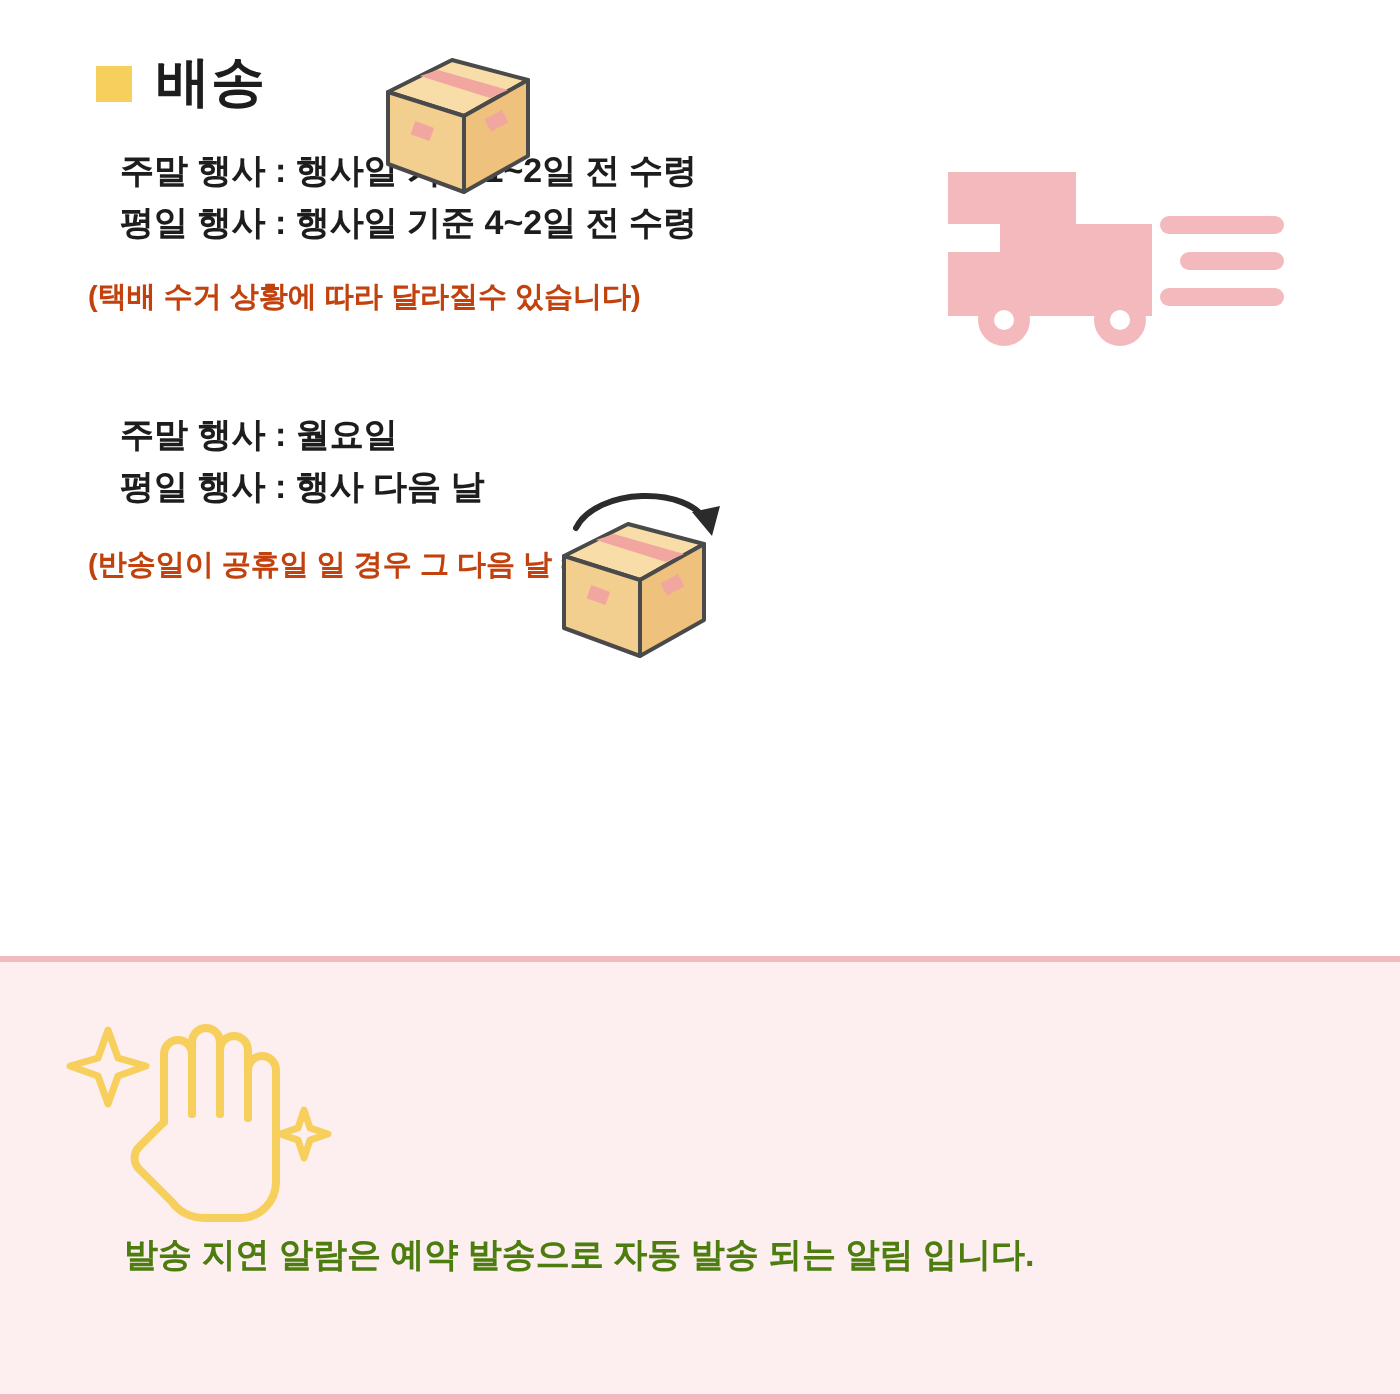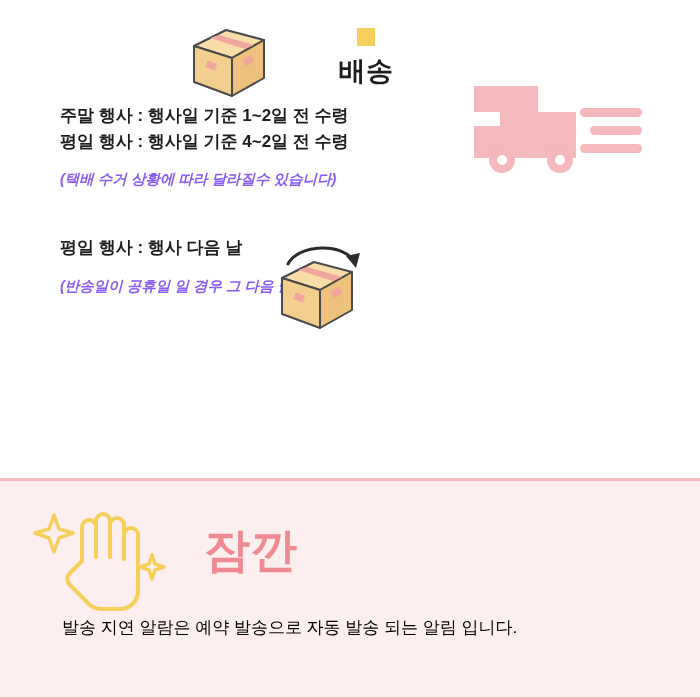--- a/index.html
+++ b/index.html
@@ -23,22 +23,21 @@
     width: 700px;
     height: 470px;
     background: #ffffff;
     padding: 28px 0 0 0;
   }
 
   .section-heading {
     display: flex;
     align-items: center;
     gap: 12px;
-    margin-left: 32px;
-    flex-direction: column;
+    margin-left: 48px;
   }
   .heading-square {
     width: 18px;
     height: 18px;
     background: #f7cf5c;
     display: inline-block;
     flex: none;
   }
   .heading-text {
     font-size: 27px;
@@ -49,26 +48,25 @@
   }
 
   .line-strong {
     margin-left: 60px;
     font-size: 17px;
     font-weight: bold;
     color: #1d1d1d;
     line-height: 1.55;
   }
   .line-small {
-    margin-left: 60px;
+    margin-left: 44px;
     font-size: 14.5px;
     font-weight: bold;
-    color: #8b5cf6;
+    color: #c2410c;
     line-height: 1.6;
-    font-style: italic;
   }
 
   .block-shipping-lines { margin-top: 18px; }
   .block-note-1 { margin-top: 12px; }
   .block-return-lines { margin-top: 16px; }
   .block-note-2 { margin-top: 14px; }
 
   #section-return { margin-top: 44px; }
 
   
@@ -125,22 +123,22 @@
     line-height: 1;
   }
   #notice-lines {
     position: absolute;
     left: 62px;
     top: 132px;
     width: 600px;
   }
   .notice-line {
     font-size: 17px;
-    font-weight: normal;
-    color: #000000;
+    font-weight: bold;
+    color: #4d7c0f;
     line-height: 1.75;
   }
 </style>
 </head>
 <body>
 
 <div id="info-panel">
 
   <div id="truck-illustration">
     <svg viewBox="0 0 180 110" width="180" height="110" aria-hidden="true">
@@ -206,20 +204,21 @@
     </div>
     <div class="block-shipping-lines">
       <div class="line-strong">주말 행사 : 행사일 기준 1~2일 전 수령</div>
       <div class="line-strong">평일 행사 : 행사일 기준 4~2일 전 수령</div>
     </div>
     <div class="line-small block-note-1">(택배 수거 상황에 따라 달라질수 있습니다)</div>
   </div>
 
   <div id="section-return">
     <div class="block-return-lines">
+      <div class="line-strong">주말 행사 : 월요일</div>
       <div class="line-strong">평일 행사 : 행사 다음 날</div>
     </div>
     <div class="block-note-2">
       <div class="line-small">(반송일이 공휴일 일 경우 그 다음 날 수거)</div>
     </div>
   </div>
 </div>
 
 <div id="notice-panel">
 
@@ -235,18 +234,17 @@
         <path d="M58,58 L46,70 a8,8 0 0 0 0,12 L62,98 a20,20 0 0 0 16,8 L96,106 a18,18 0 0 0 18,-18 L114,66"></path>
       </g>
 
       <g fill="none" stroke="#f7cf5c" stroke-width="3.5" stroke-linejoin="round">
         <path d="M30,12 L35,26 L49,30 L35,35 L30,49 L25,35 L11,30 L25,26 Z"></path>
         <path d="M128,52 L131,61 L140,64 L131,67 L128,76 L125,67 L116,64 L125,61 Z"></path>
       </g>
     </svg>
   </div>
 
-  <div id="notice-title">잠깐</div>
 
   <div id="notice-lines">
     <div class="notice-line">발송 지연 알람은 예약 발송으로 자동 발송 되는 알림 입니다.</div>
   </div>
 </div>
 
 </body></html>

